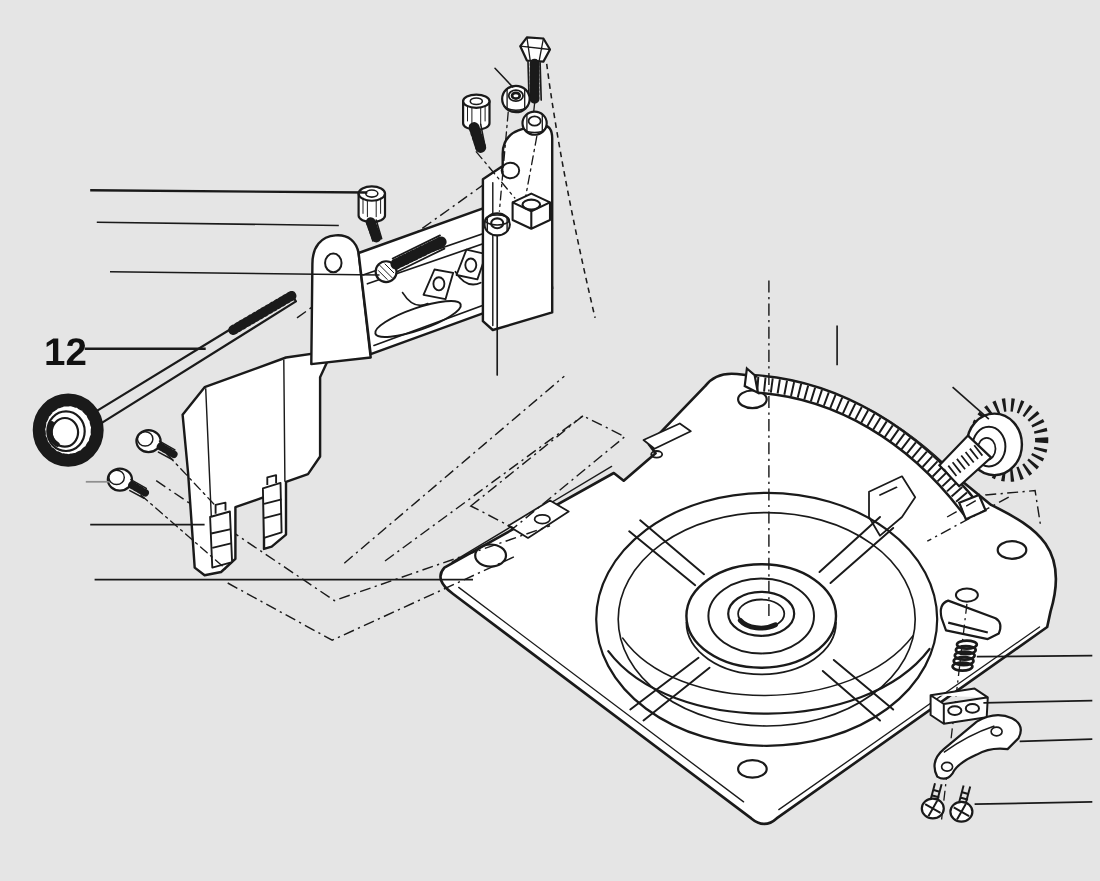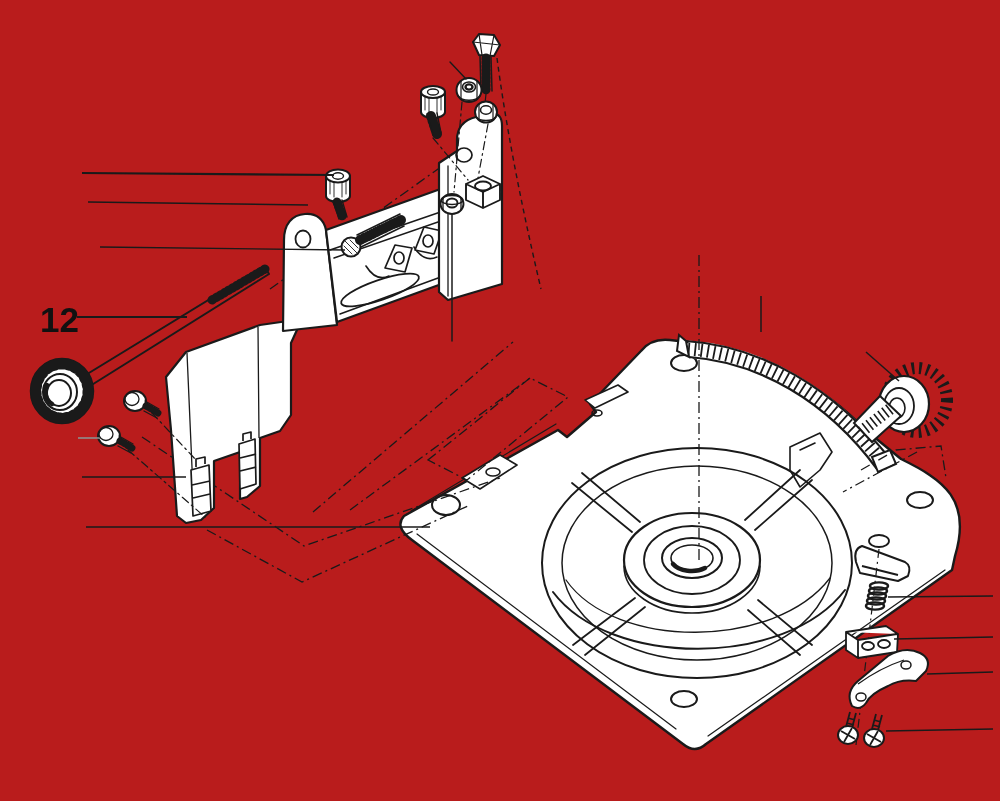--- a/index.html
+++ b/index.html
@@ -1,16 +1,16 @@
 <!DOCTYPE html>
 <html><head>
 <meta charset="utf-8">
 <style>
   html,body{margin:0;padding:0;background:#ffffff;}
-  .stage{position:relative;width:1000px;height:801px;background:#b91c1c;overflow:hidden;
+  .stage{position:relative;width:1000px;height:801px;background:#e5e5e5;overflow:hidden;
          font-family:"Liberation Sans", sans-serif;}
   svg{display:block}
   .callout-text{font-family:"Liberation Sans", sans-serif;font-weight:bold;font-size:35px;fill:#111;}
 </style>
 </head>
 <body>
 
 <div class="stage">
 <svg width="1000" height="801" viewBox="0 0 1000 801">
 

